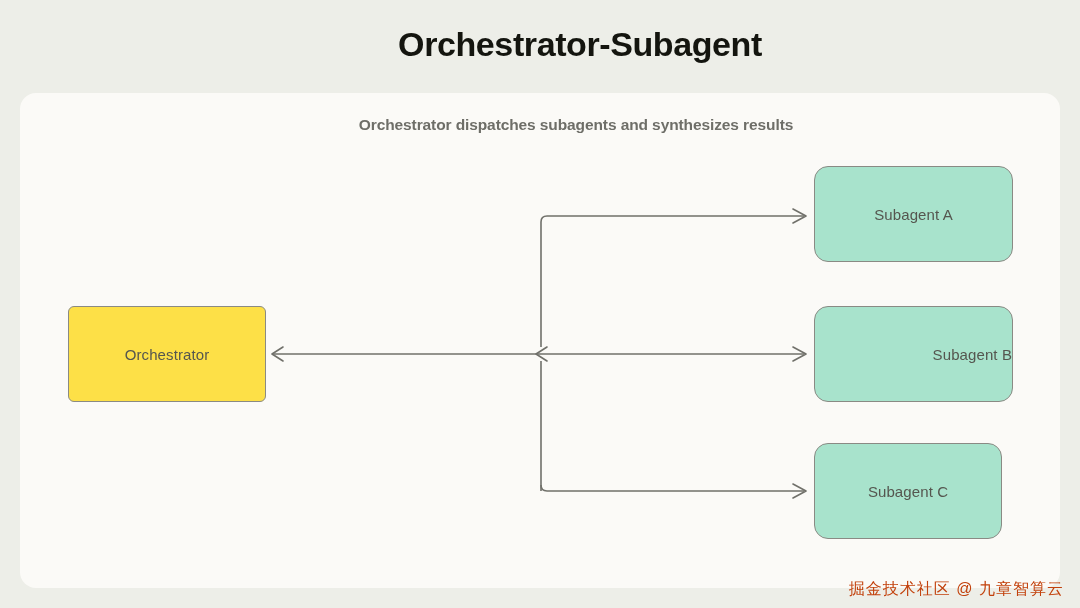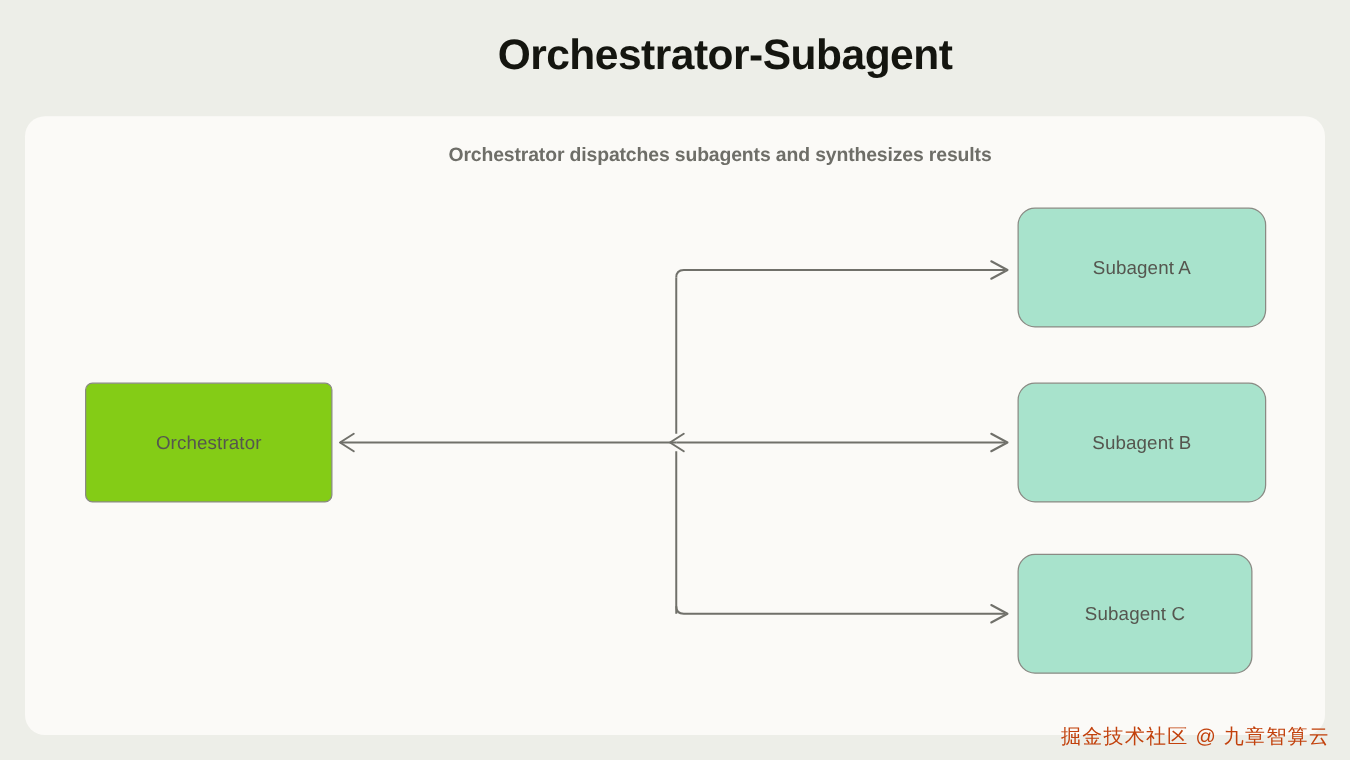--- a/index.html
+++ b/index.html
@@ -77,30 +77,30 @@
     border: 1px solid #8a8a84;
     border-radius: 6px;
     display: flex;
     align-items: center;
     justify-content: center;
     font-size: 15px;
     color: #55564f;
     letter-spacing: 0.1px;
   }
   .node-orchestrator {
-    background: #84cc16;
+    background: #fde047;
   }
   .node-subagent {
     background: #a8e3cc;
     border-radius: 14px;
   }
 
   #node-orchestrator { left: 48px;  top: 213px; width: 198px; height: 96px; }
   #node-subagent-a   { left: 794px; top: 73px;  width: 199px; height: 96px; }
-  #node-subagent-b   { left: 794px; top: 213px; width: 199px; height: 96px; }
+  #node-subagent-b   { left: 794px; top: 213px; width: 199px; height: 96px; justify-content: flex-end; }
   #node-subagent-c   { left: 794px; top: 350px; width: 188px; height: 96px; }
 
   
   #watermark {
     position: absolute;
     right: 16px;
     bottom: 8px;
     font-size: 16px;
     color: #c2410c;
     letter-spacing: 1px;

